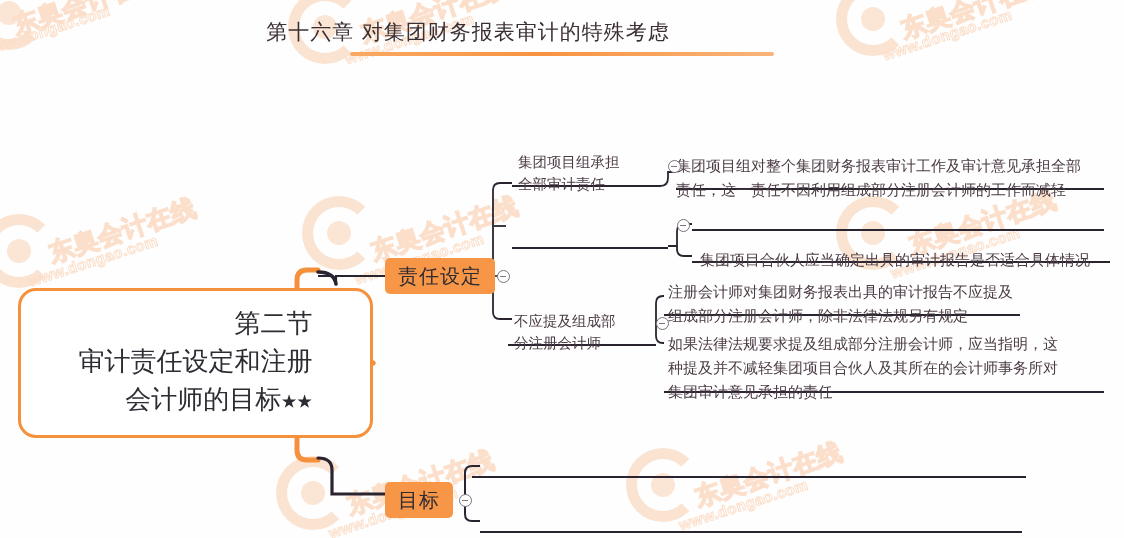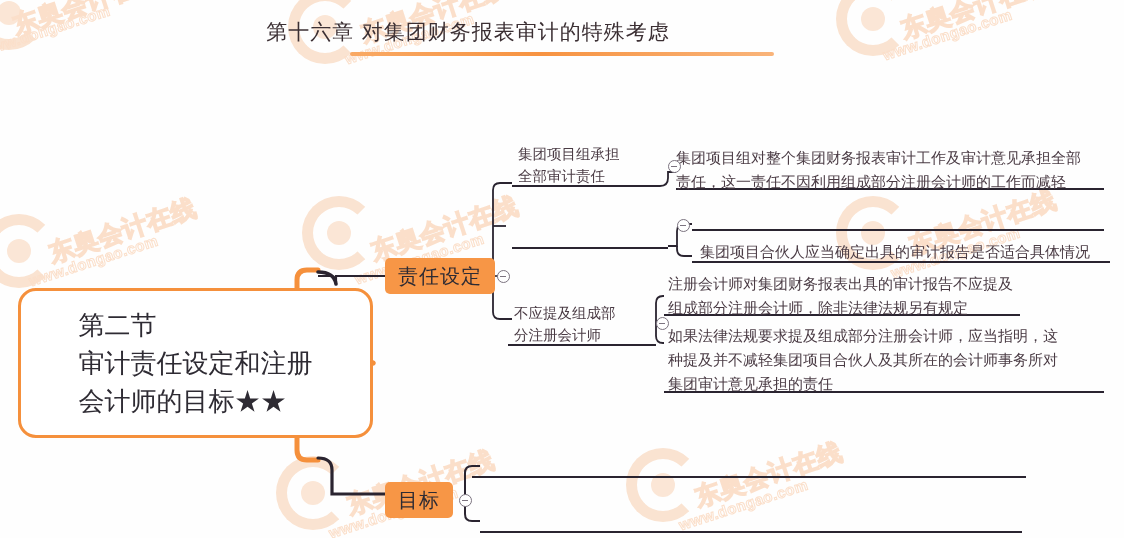--- a/index.html
+++ b/index.html
@@ -91,23 +91,23 @@
     border-radius: 18px;
     background: #ffffff;
     display: flex;
     align-items: center;
     justify-content: center;
   }
   #root-text {
     font-size: 26px;
     line-height: 38px;
     color: #2e2b33;
-    text-align: left;
+    text-align: right;
     white-space: pre-line;
-    font-family: Liberation Sans, sans-serif;
+    font-family: Liberation Mono, monospace;
   }
 
   .branch-chip {
     background: #f79646;
     border-radius: 5px;
     height: 36px;
     display: flex;
     align-items: center;
     justify-content: center;
     padding: 0 13px;
@@ -121,20 +121,21 @@
   }
   #chip-zrsd { left: 385px; top: 258px; }
   #chip-mb   { left: 385px; top: 482px; }
 
   
   .topic {
     color: #4a3b44;
     font-family: "DejaVu Sans", "Liberation Sans", sans-serif;
     white-space: pre-line;
     z-index: 2;
+    margin-top: 8px;
   }
   .topic.mid { font-size: 14.5px; line-height: 22px; }
   .topic.leaf { font-size: 15px; line-height: 24px; }
 
   
   .toggle {
     position: absolute;
     width: 13px; height: 13px;
     border: 1.3px solid #7c7480;
     border-radius: 50%;

